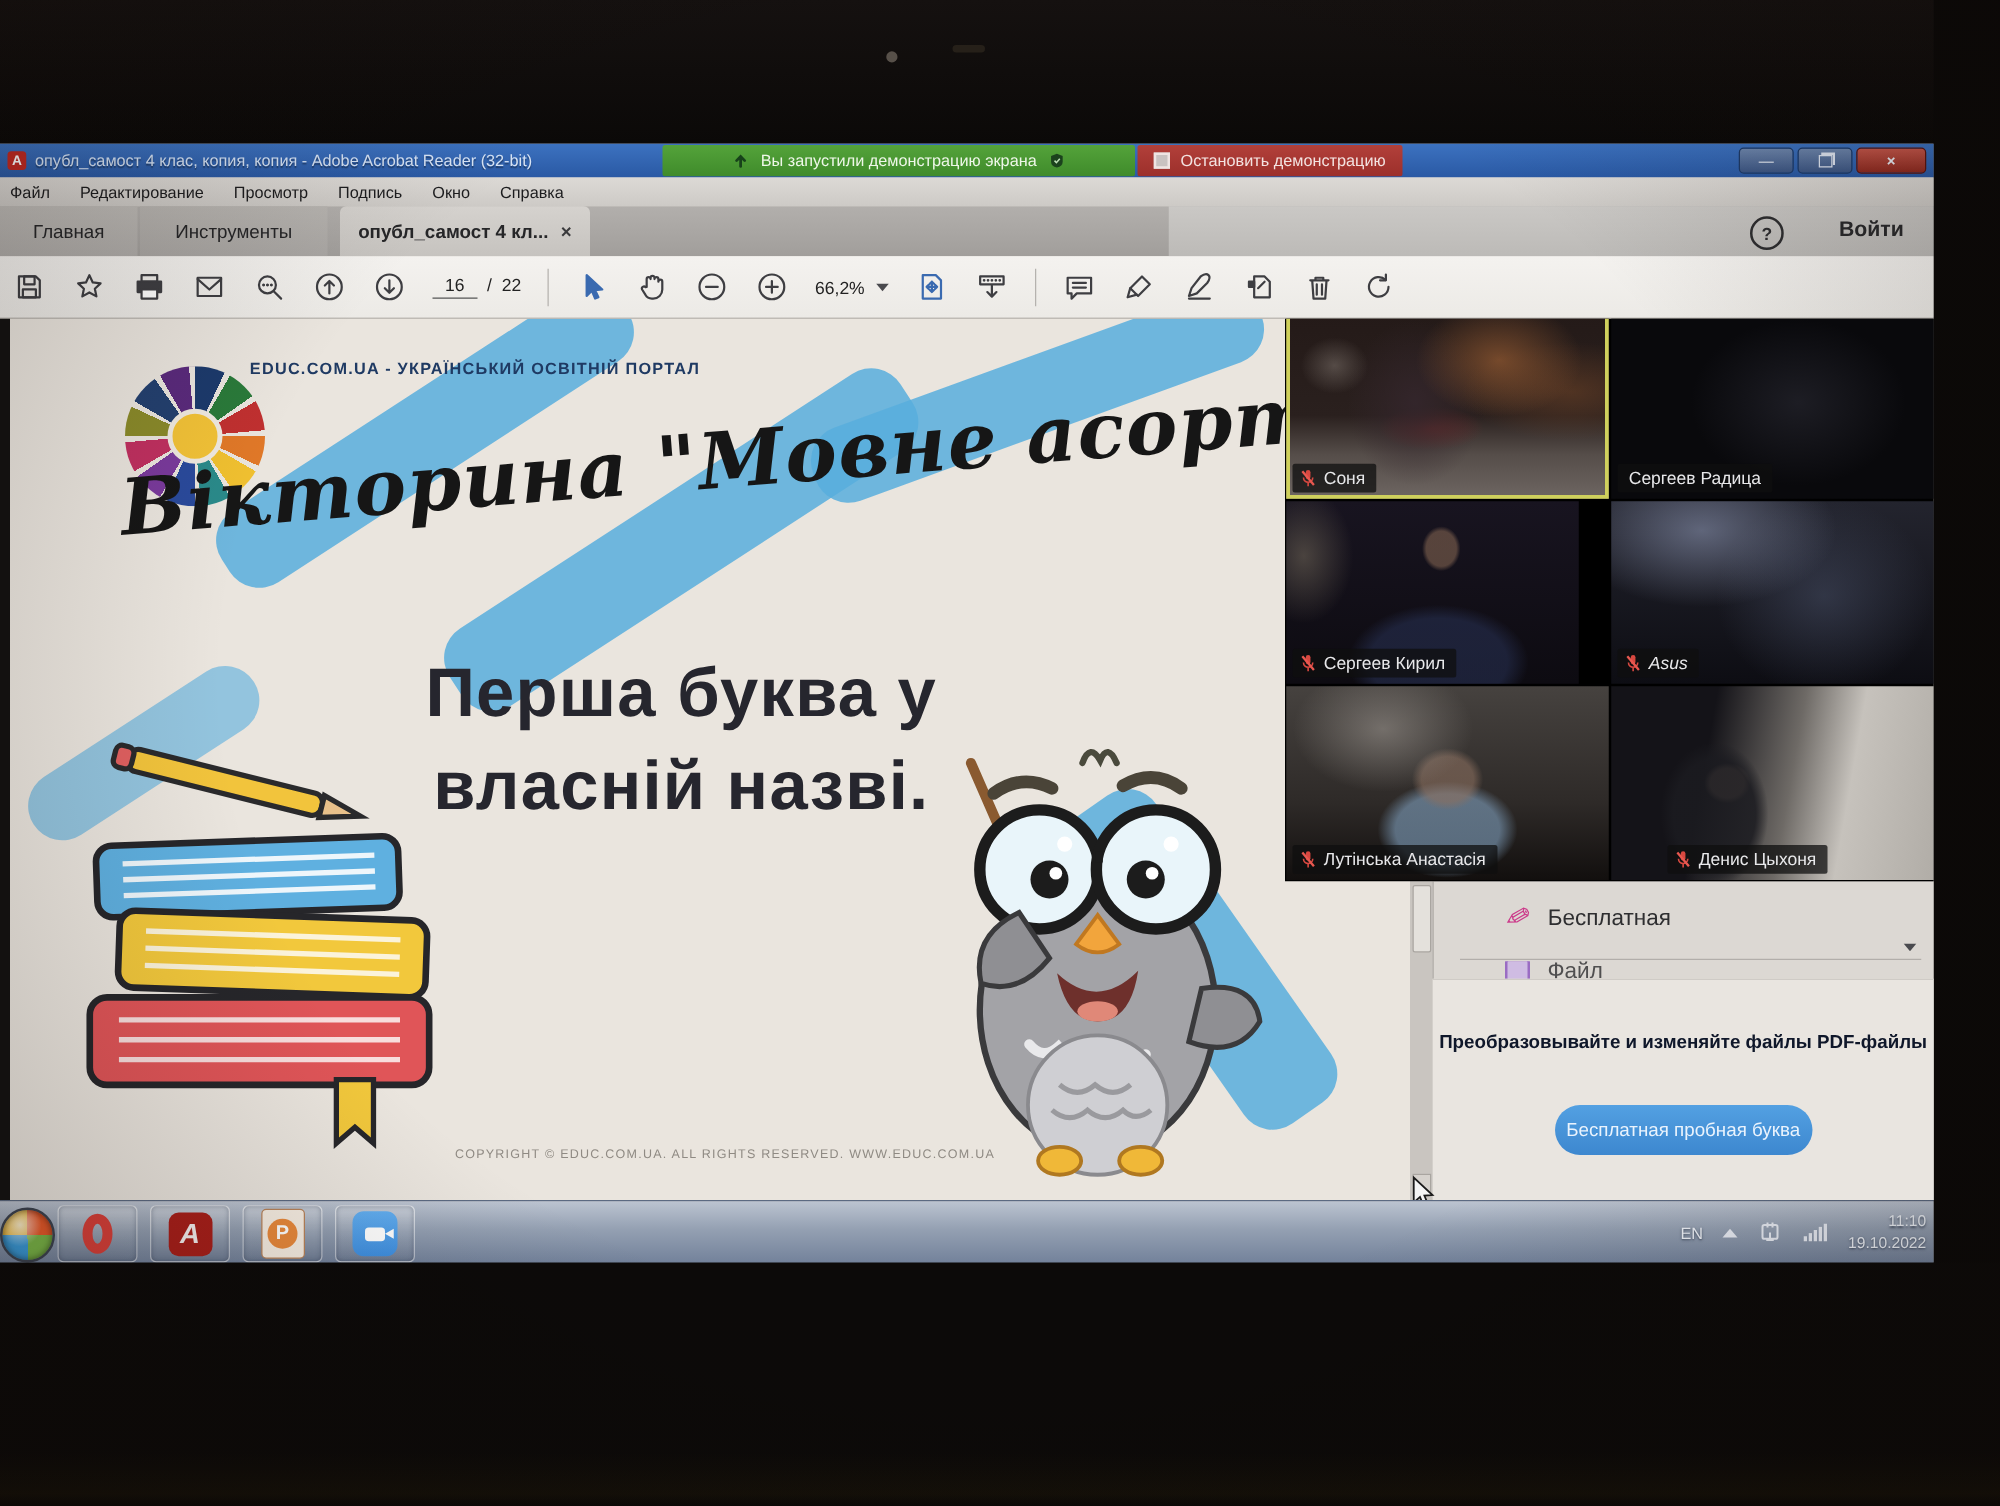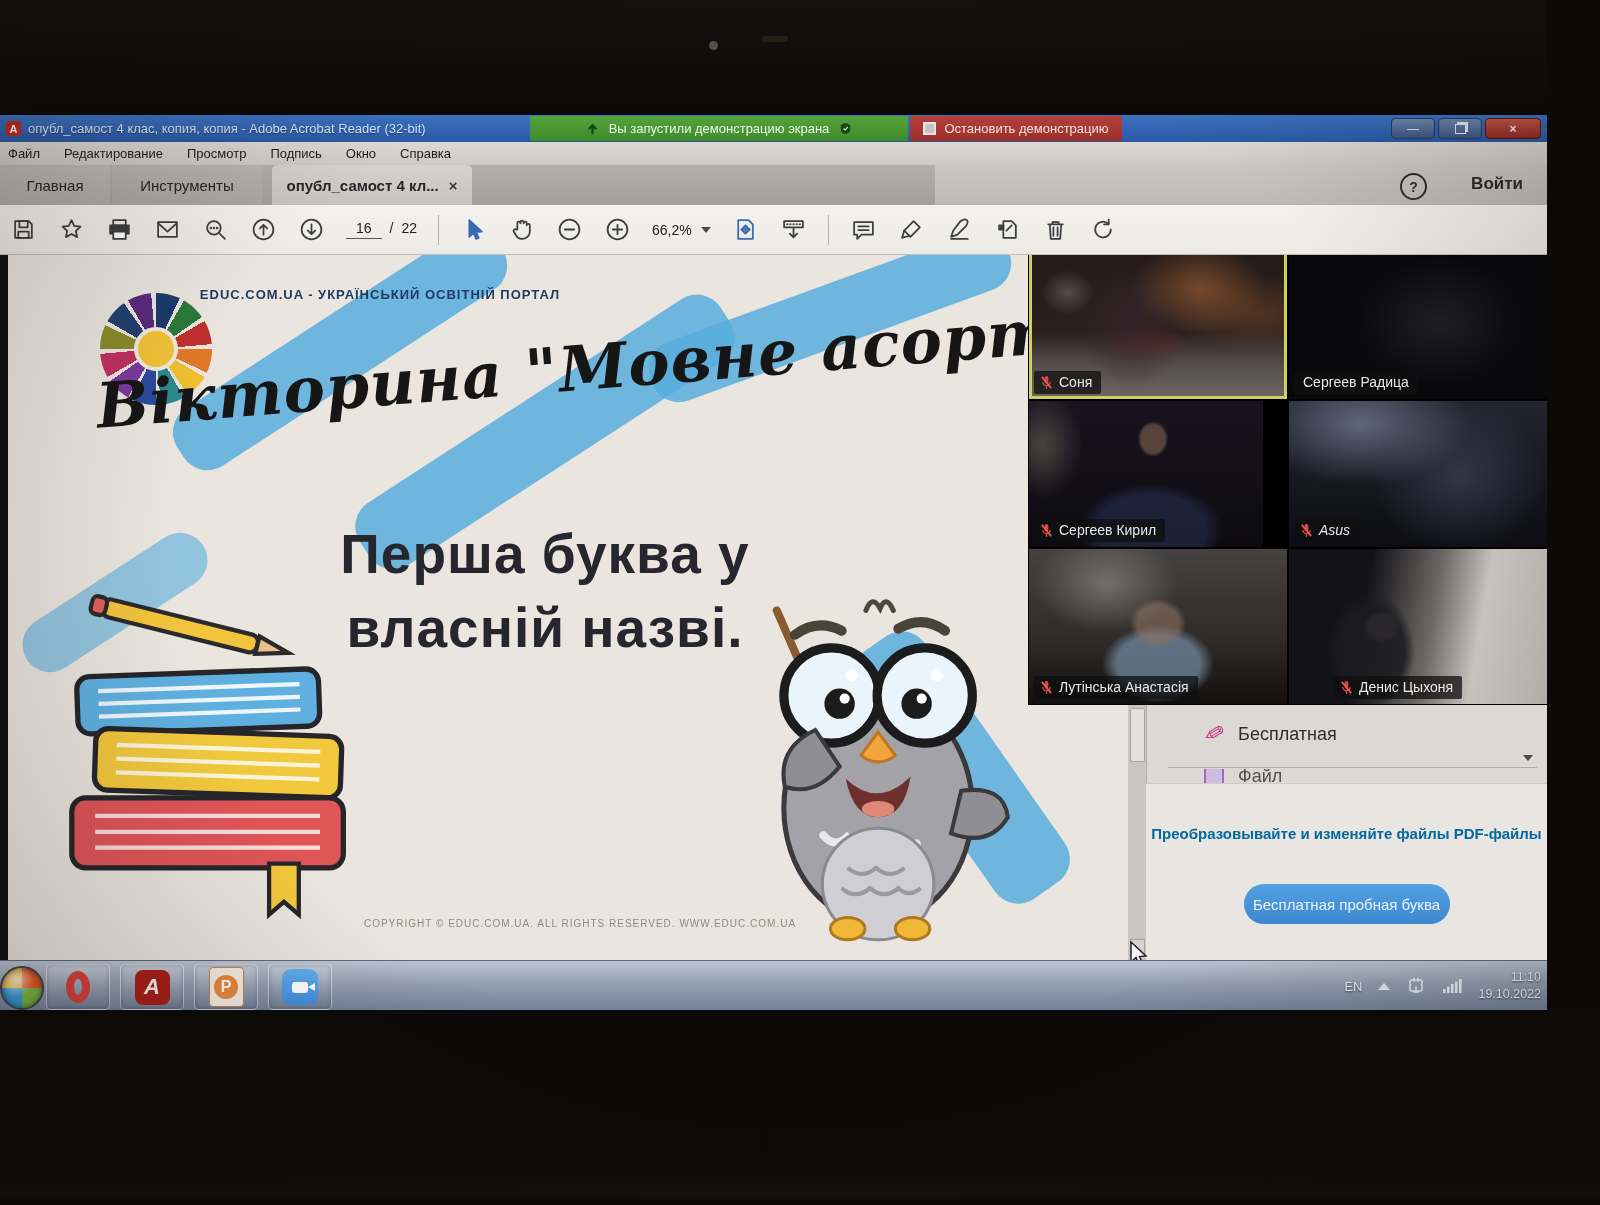--- a/index.html
+++ b/index.html
@@ -126,21 +126,21 @@
   .rp-row{position:absolute;left:18px;right:0;display:flex;align-items:center;gap:14px;cursor:pointer;}
   .rp-edit{top:10px;height:38px;padding-left:58px;}
   .rp-editicon{font-size:24px;color:#cc3a8a;transform:scaleX(-1) rotate(-15deg);}
   .rp-label{font-size:18px;color:#2e2e30;}
   .rp-div{position:absolute;left:40px;right:10px;top:62px;border-top:1px solid #b2aeaa;}
   .rp-caret{position:absolute;right:14px;top:56px;}
   .rp-forms{top:64px;height:15px;padding-left:58px;overflow:hidden;opacity:.8;}
   .rp-formicon{width:16px;height:16px;border:2px solid #8a52c0;border-radius:3px;background:#cdb6e8;}
   .rp-promo{position:absolute;left:18px;right:0;top:78px;bottom:0;background:#e9e5e0;border-top:1px solid #cfcbc6;}
   .promo-text{position:absolute;left:0;top:38px;width:100%;text-align:center;font-size:15px;font-weight:bold;
-    color:#0369a1;line-height:1.6;}
+    color:#0f172a;line-height:1.6;}
   .trial-btn{position:absolute;left:50%;top:100px;transform:translateX(-50%);width:206px;height:40px;border-radius:20px;
     background:linear-gradient(#53a0e2,#3d87cf);color:#eaf3fd;font-size:15px;display:flex;align-items:center;
     justify-content:center;cursor:pointer;}
   
   .cursor{position:absolute;left:1128px;top:685px;width:20px;height:28px;z-index:60;}
   
   .taskbar{position:absolute;left:0;top:845px;width:1547px;height:50px;
     background:linear-gradient(#bcc4d1,#94a0b2 45%,#72819a);border-top:1px solid #5c6a82;}
   .orb{position:absolute;left:0px;top:5px;width:40px;height:40px;border-radius:50%;
     background:radial-gradient(circle at 35% 30%, rgba(255,255,255,.75), rgba(255,255,255,0) 45%),

